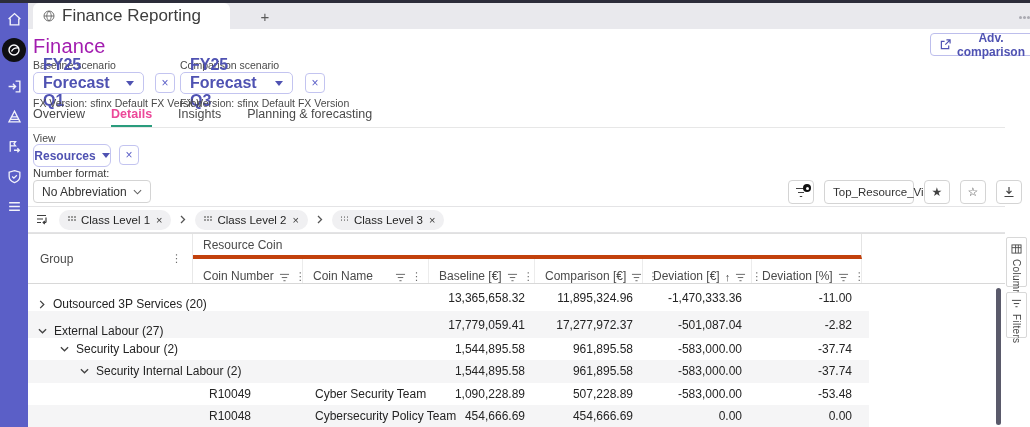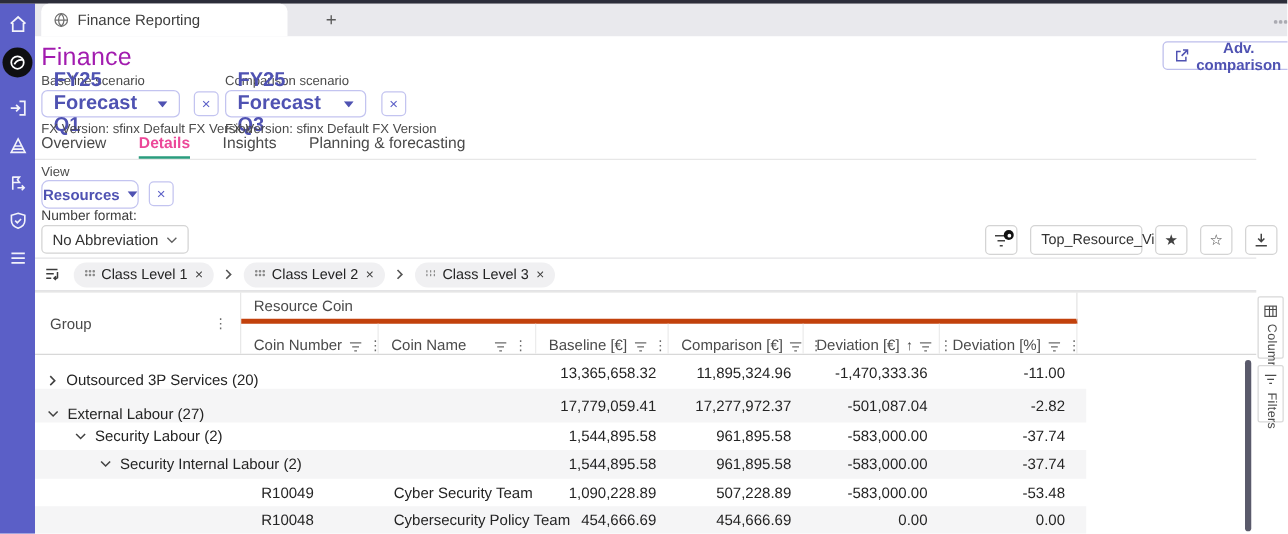--- a/index.html
+++ b/index.html
@@ -21,21 +21,21 @@
   .si-home { margin-top:8px; }
   .logo-btn { margin-top:11px; width:24px; height:24px; border-radius:50%; background:#0f0f12;
     display:flex; align-items:center; justify-content:center; cursor:pointer; }
   .si-signin { margin-top:16px; }
   .si-next { margin-top:14px; }
 
   
   .tabbar { left:28px; top:3px; right:0; height:26px; background:#e9e9ed; }
   .browser-tab { position:absolute; left:5px; top:0; width:197px; height:26px; background:#fff;
     border-radius:6px 6px 0 0; display:flex; align-items:center; gap:7px; padding:0 10px;
-    font-size:12px; color:#3d3d3d; cursor:pointer; }
+    font-size:17px; color:#3d3d3d; cursor:pointer; }
   .new-tab { position:absolute; left:226px; top:2px; width:22px; height:22px; display:flex;
     align-items:center; justify-content:center; font-size:15px; color:#5a5a5a; cursor:pointer; }
   .tab-grip { position:absolute; right:8px; top:13px; width:3px; height:3px; border-radius:50%;
     background:#ababb2; box-shadow:4px 0 0 #ababb2, 8px 0 0 #ababb2; }
 
   
   .page-title { left:33px; top:22px; font-size:20px; font-weight:normal; color:#a21caf; letter-spacing:.2px; }
   .adv-btn { left:930px; top:33px; height:23px; display:flex; align-items:center; gap:6px;
     border:1px solid #bdbeec; border-radius:4px; background:#fff; color:#4f52b2;
     font-size:12px; font-weight:bold; padding:0 9px; cursor:pointer; }

